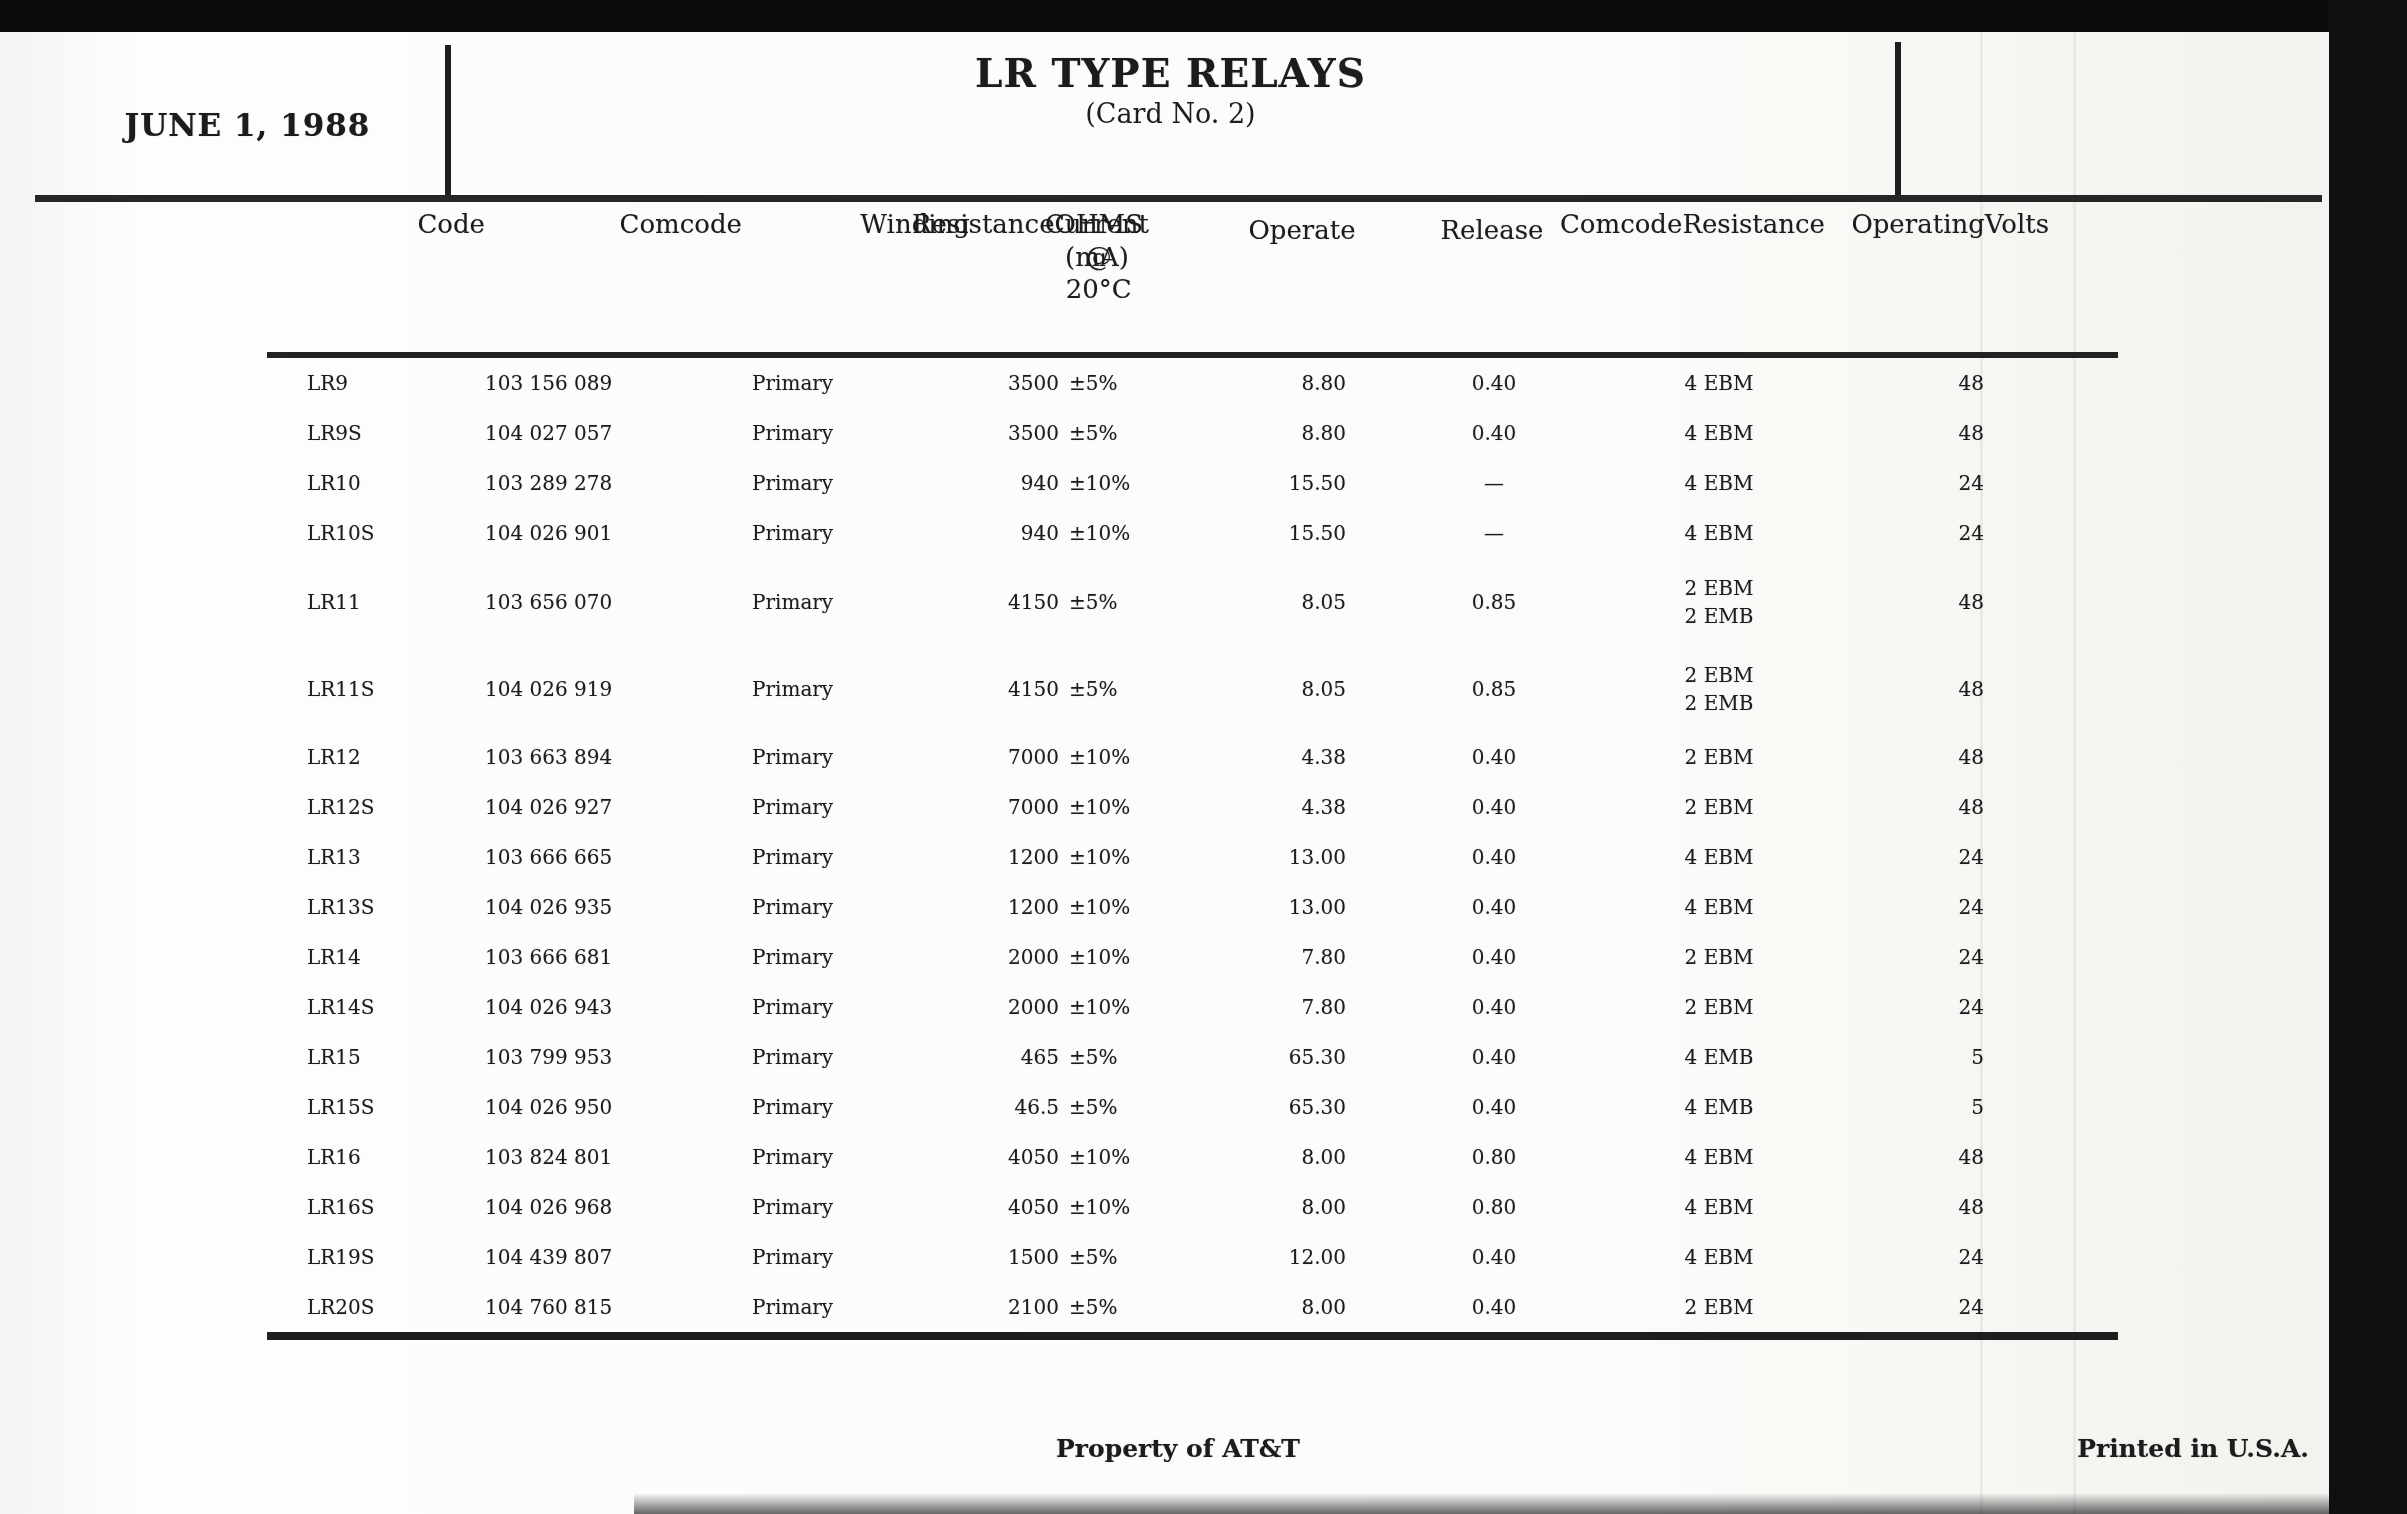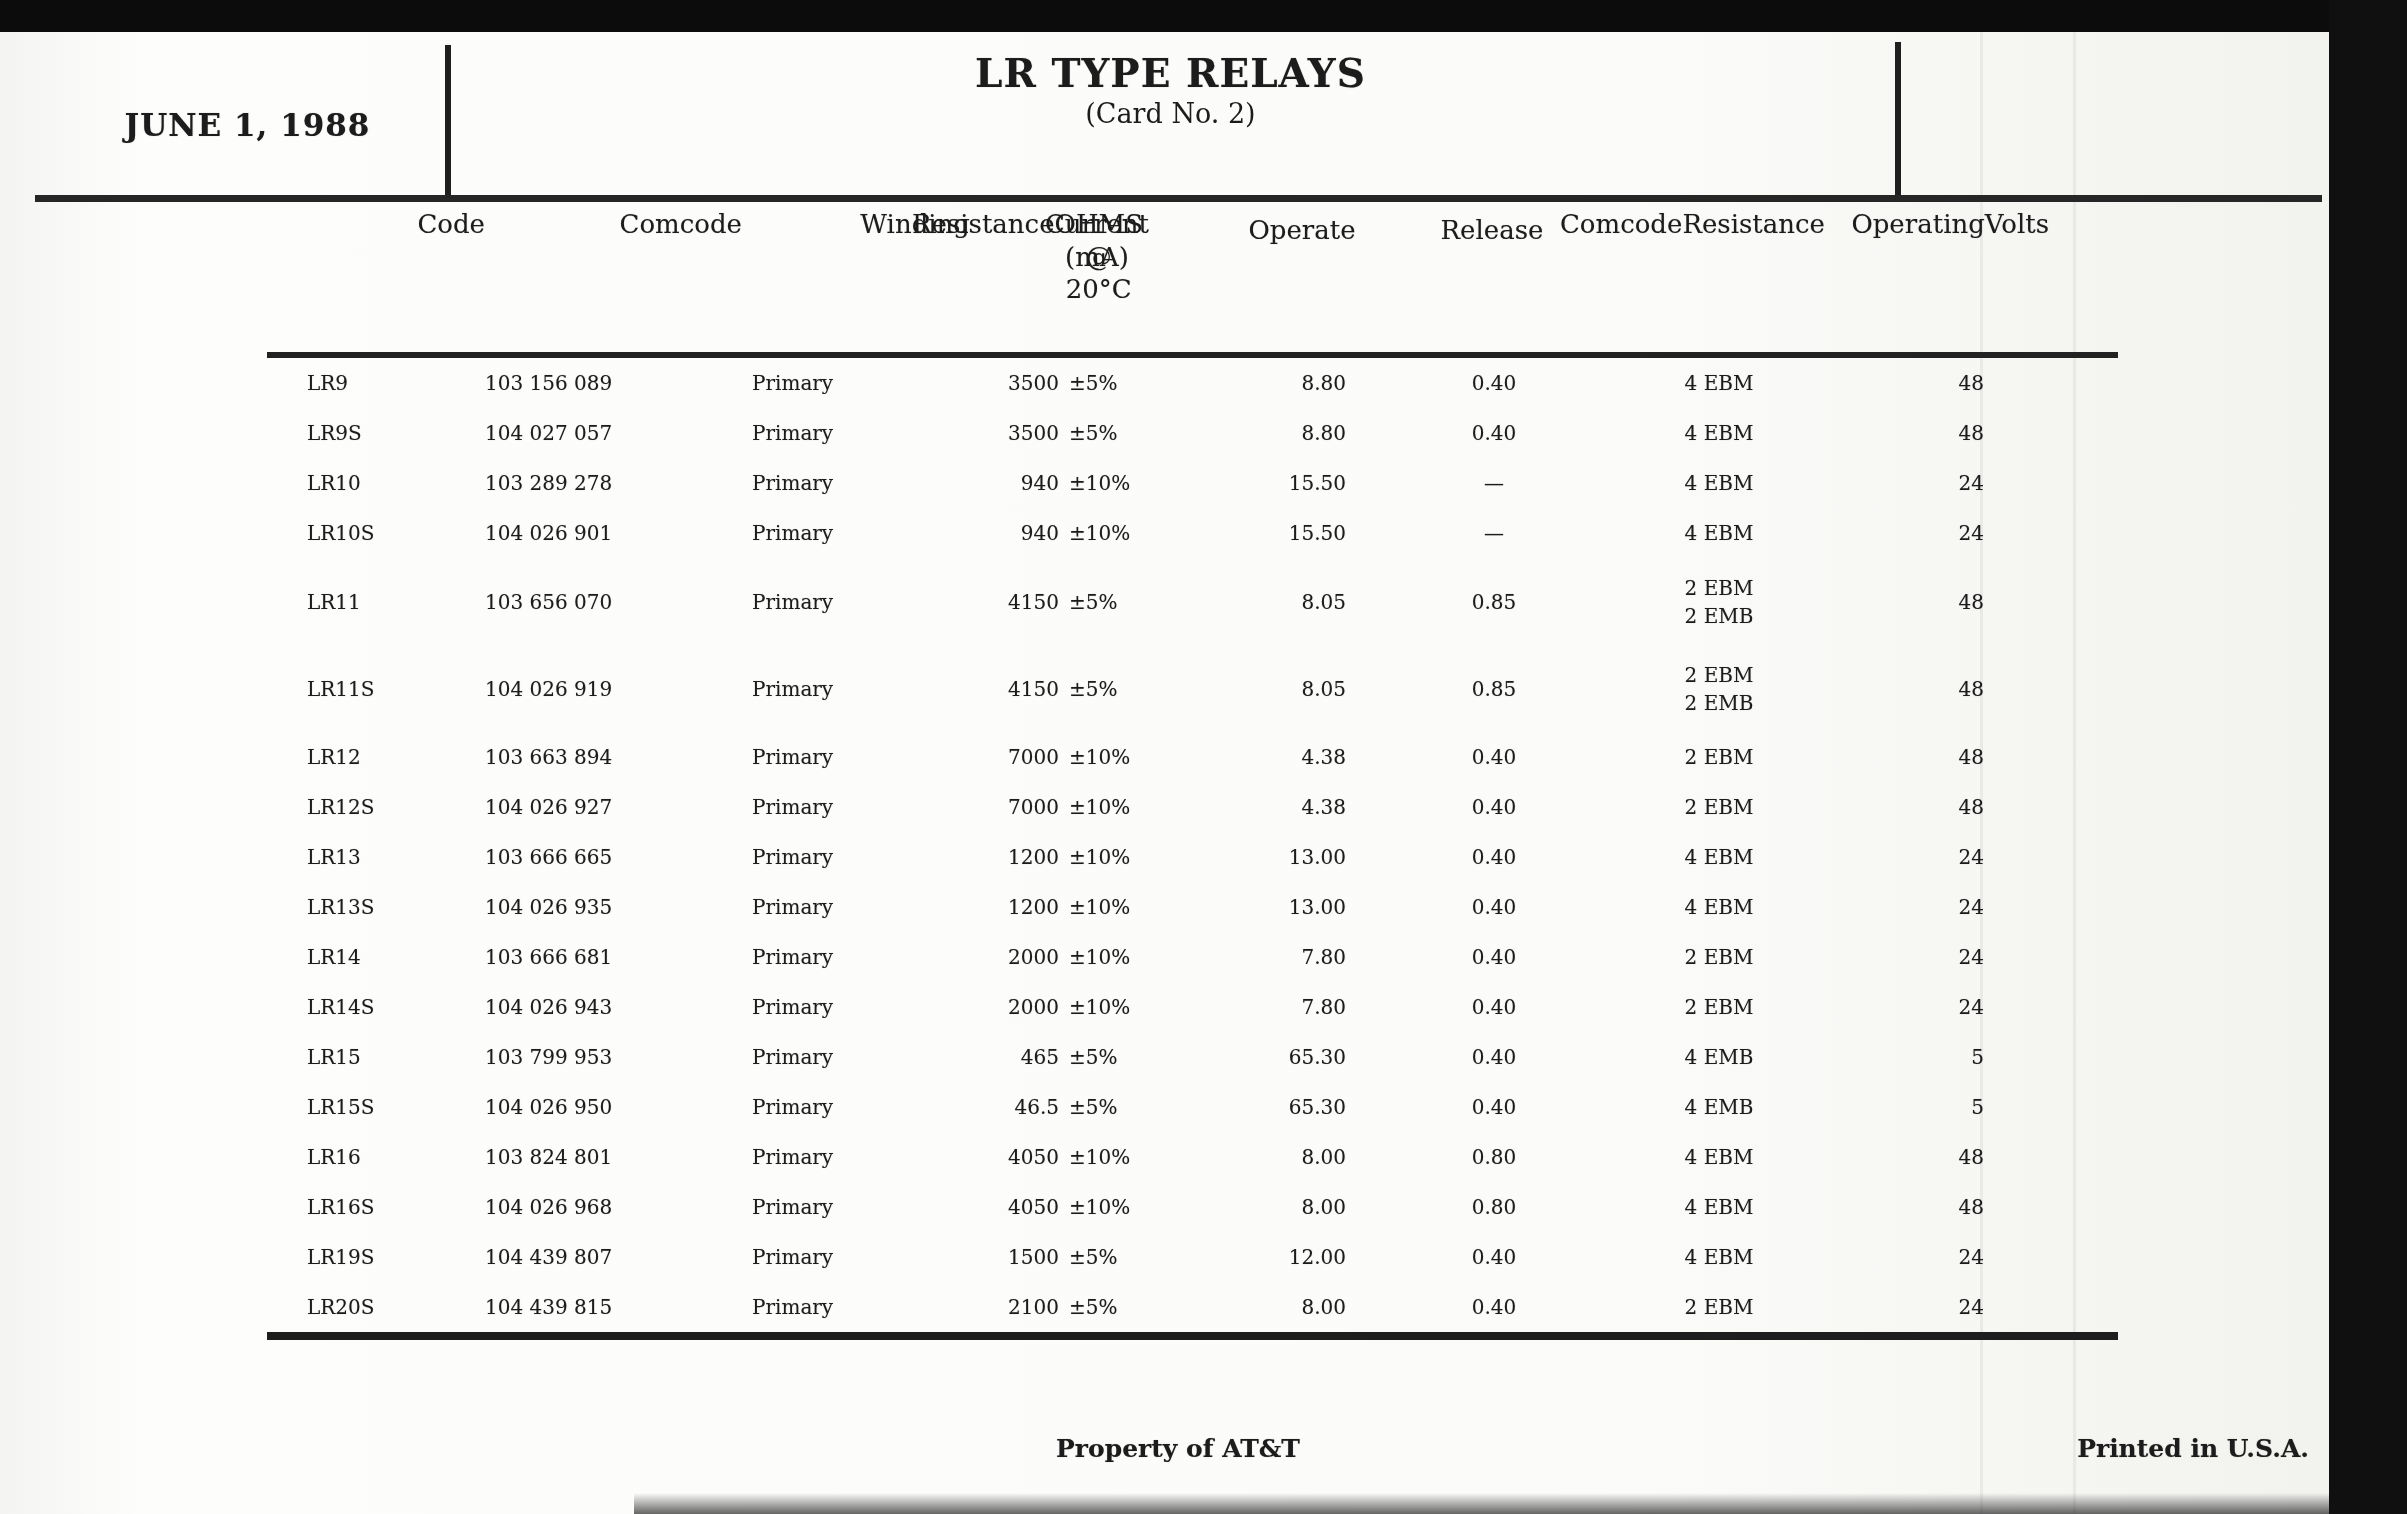--- a/index.html
+++ b/index.html
@@ -404,21 +404,21 @@
     <div class="c-operate">12.00</div>
     <div class="c-release">0.40</div>
     <div class="c-contacts">
               <div>4 EBM</div>
             </div>
     <div class="c-volts">24</div>
   </div>
 
   <div class="t-row">
     <div class="c-code">LR20S</div>
-    <div class="c-comcode">104 439 815</div>
+    <div class="c-comcode">104 760 815</div>
     <div class="c-winding">Primary</div>
     <div class="c-res">
       <span class="res-val">2100</span>
       <span class="res-tol">±5%</span>
     </div>
     <div class="c-operate">8.00</div>
     <div class="c-release">0.40</div>
     <div class="c-contacts">
               <div>2 EBM</div>
             </div>

